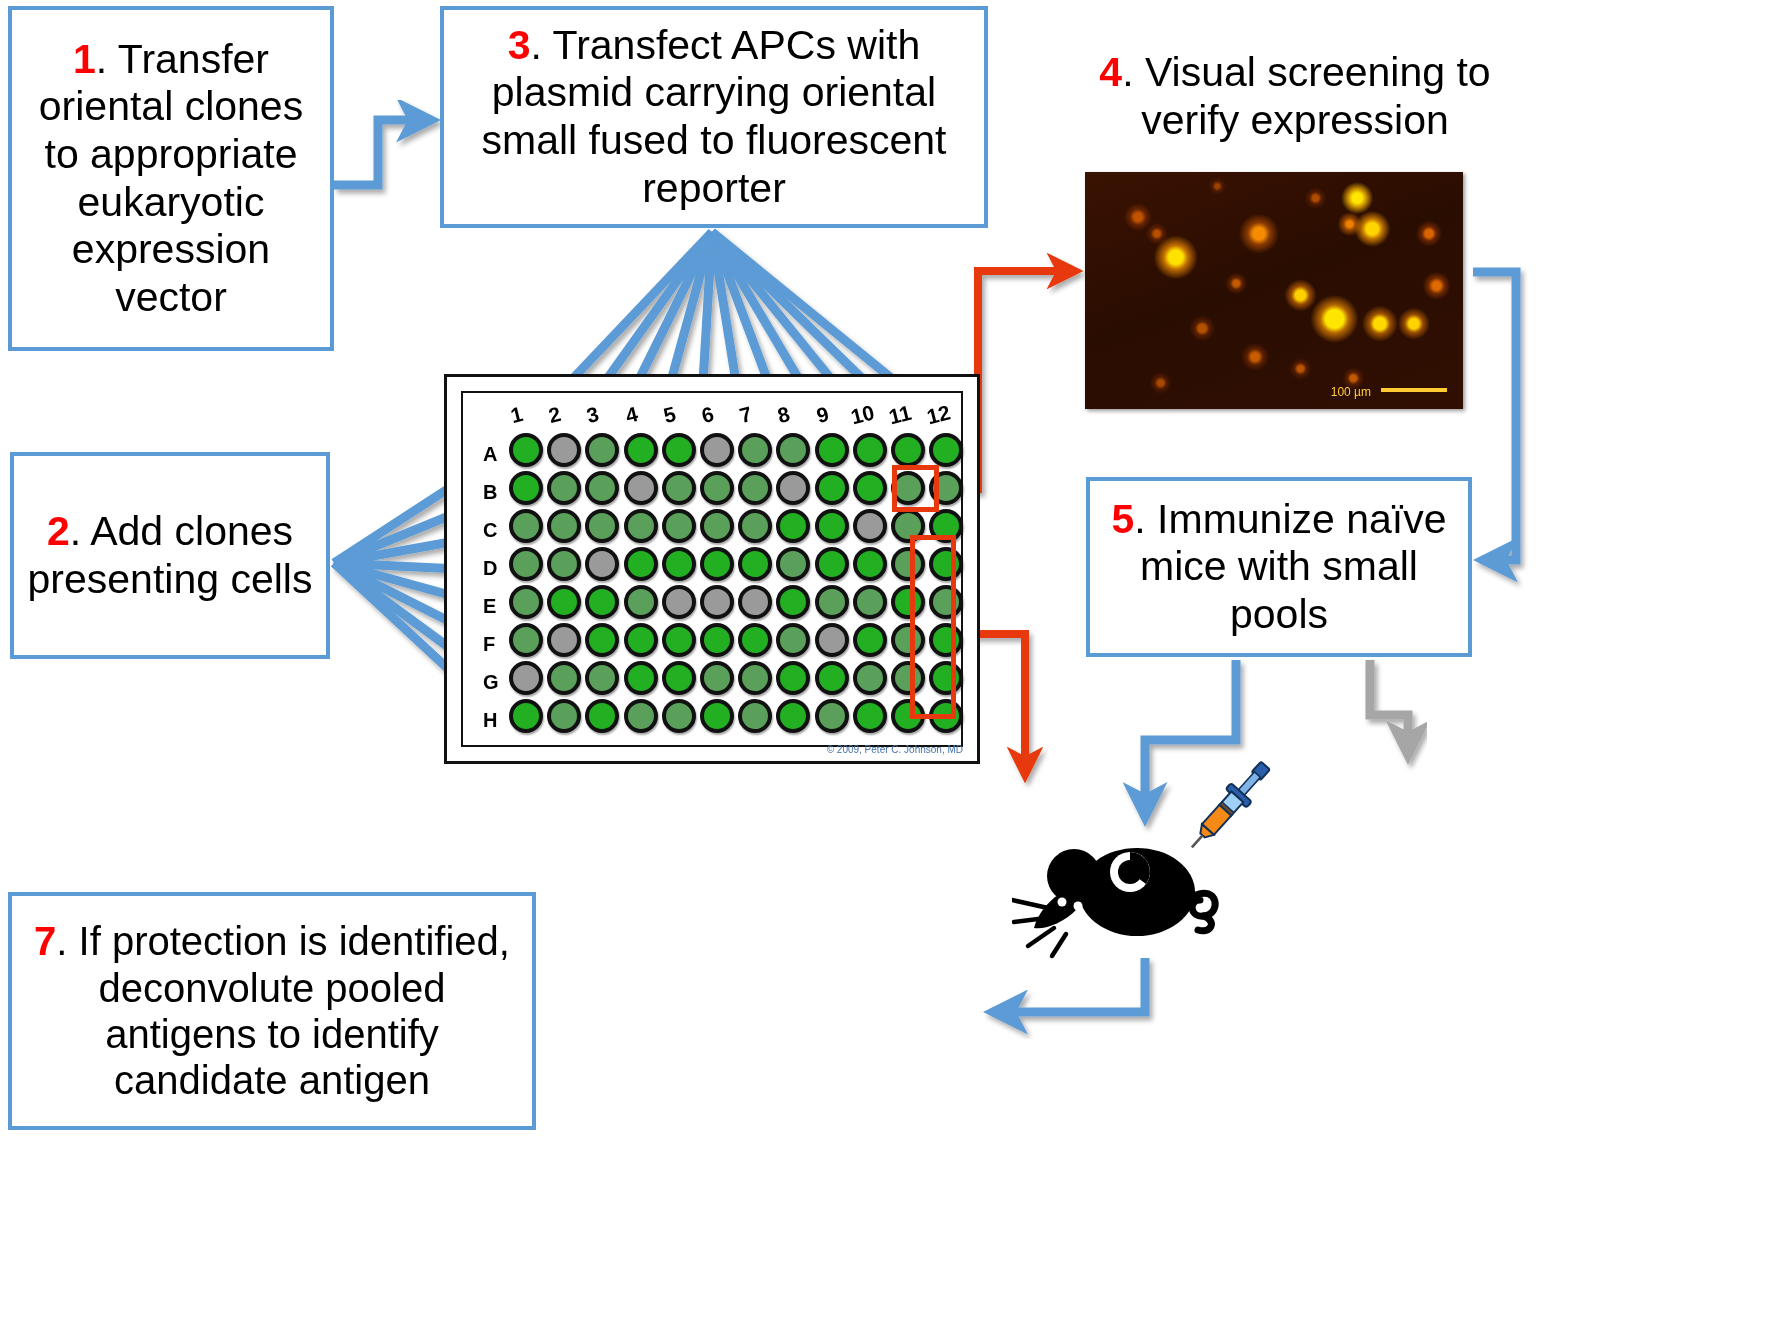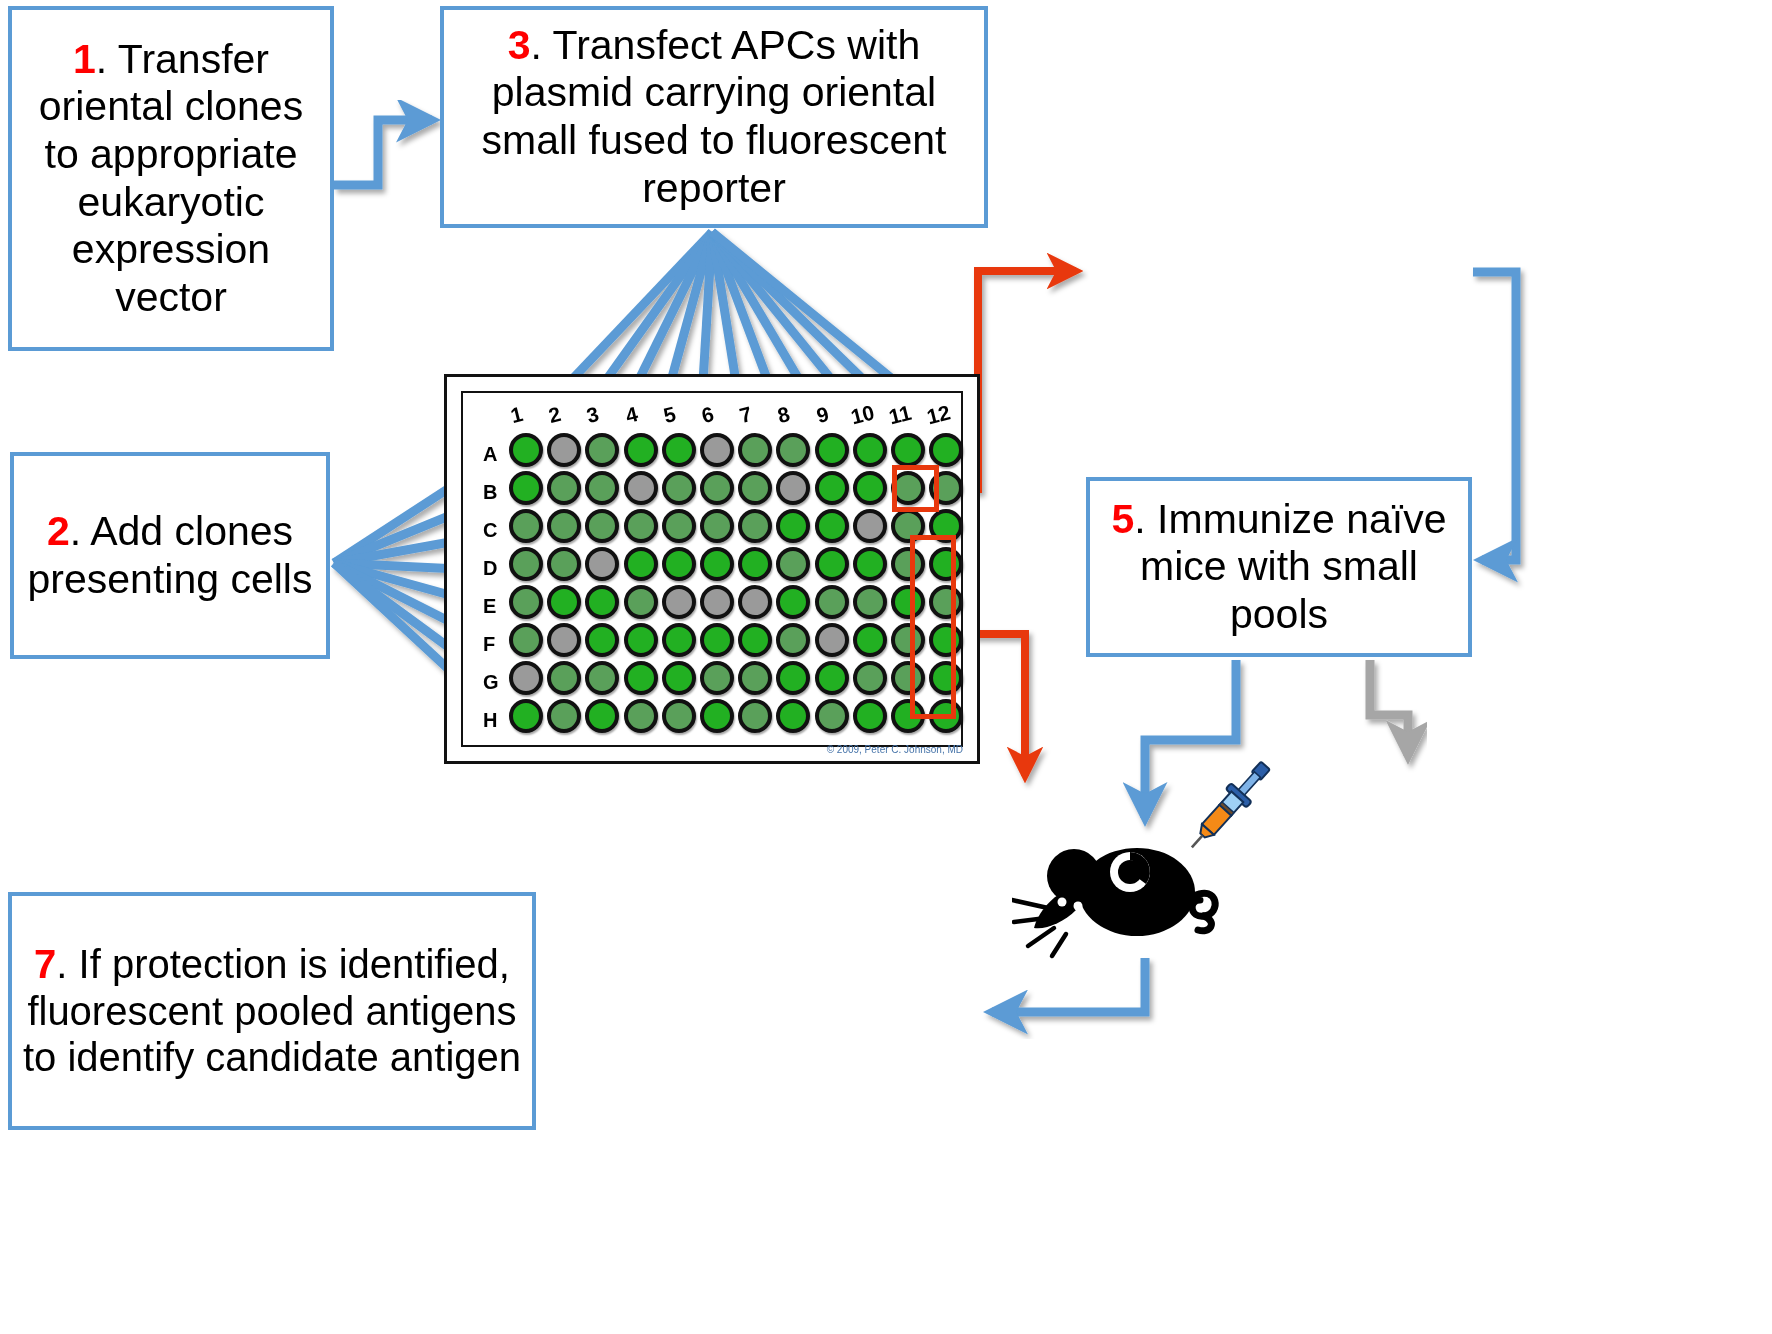--- a/index.html
+++ b/index.html
@@ -180,41 +180,50 @@
       <span class="num">1</span><span>. Transfer oriental clones to appropriate eukaryotic expression vector</span>
     </div>
   </div>
 
   <div class="box" id="box3">
     <div class="inner">
       <span class="num">3</span><span>. Transfect APCs with plasmid carrying oriental small fused to fluorescent reporter</span>
     </div>
   </div>
 
+  <div class="box" id="box4title">
+    <div class="inner">
+      <span class="num">4</span><span>. Visual screening to verify expression</span>
+    </div>
+  </div>
 
   <div class="box" id="box2">
     <div class="inner">
       <span class="num">2</span><span>. Add clones presenting cells</span>
     </div>
   </div>
 
   <div class="box" id="box5">
     <div class="inner">
       <span class="num">5</span><span>. Immunize naïve mice with small pools</span>
     </div>
   </div>
 
 
   <div class="box" id="box7">
     <div class="inner">
-      <span class="num">7</span><span>. If protection is identified, fluorescent pooled antigens to identify candidate antigen</span>
-    </div>
-  </div>
-
-
+      <span class="num">7</span><span>. If protection is identified, deconvolute pooled antigens to identify candidate antigen</span>
+    </div>
+  </div>
+
+
+  <div id="micro">
+    <div id="scalelabel">100 µm</div>
+    <div id="scalebar"></div>
+  </div>
 
   <div id="plate">
     <div id="plate-inner"></div>
     <div id="colhdr">
         <span style="left: -2px; top: 0px;">1</span>
         <span style="left: 36.2px; top: 0px;">2</span>
         <span style="left: 74.4px; top: 0px;">3</span>
         <span style="left: 112.6px; top: 0px;">4</span>
         <span style="left: 150.8px; top: 0px;">5</span>
         <span style="left: 189px; top: 0px;">6</span>

